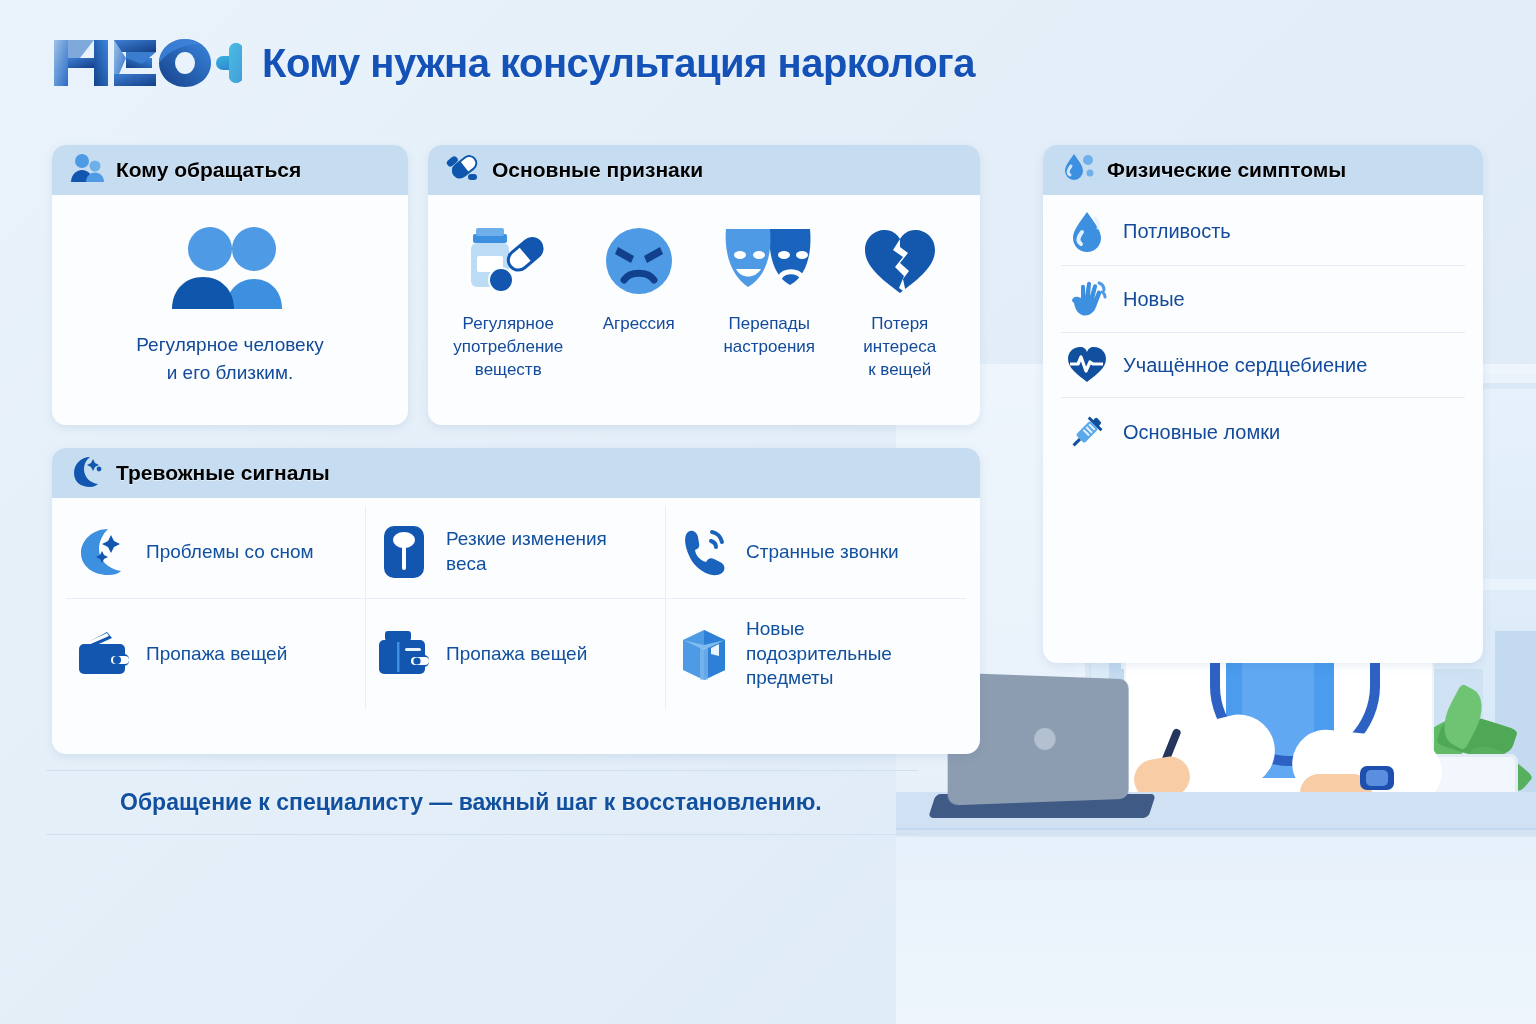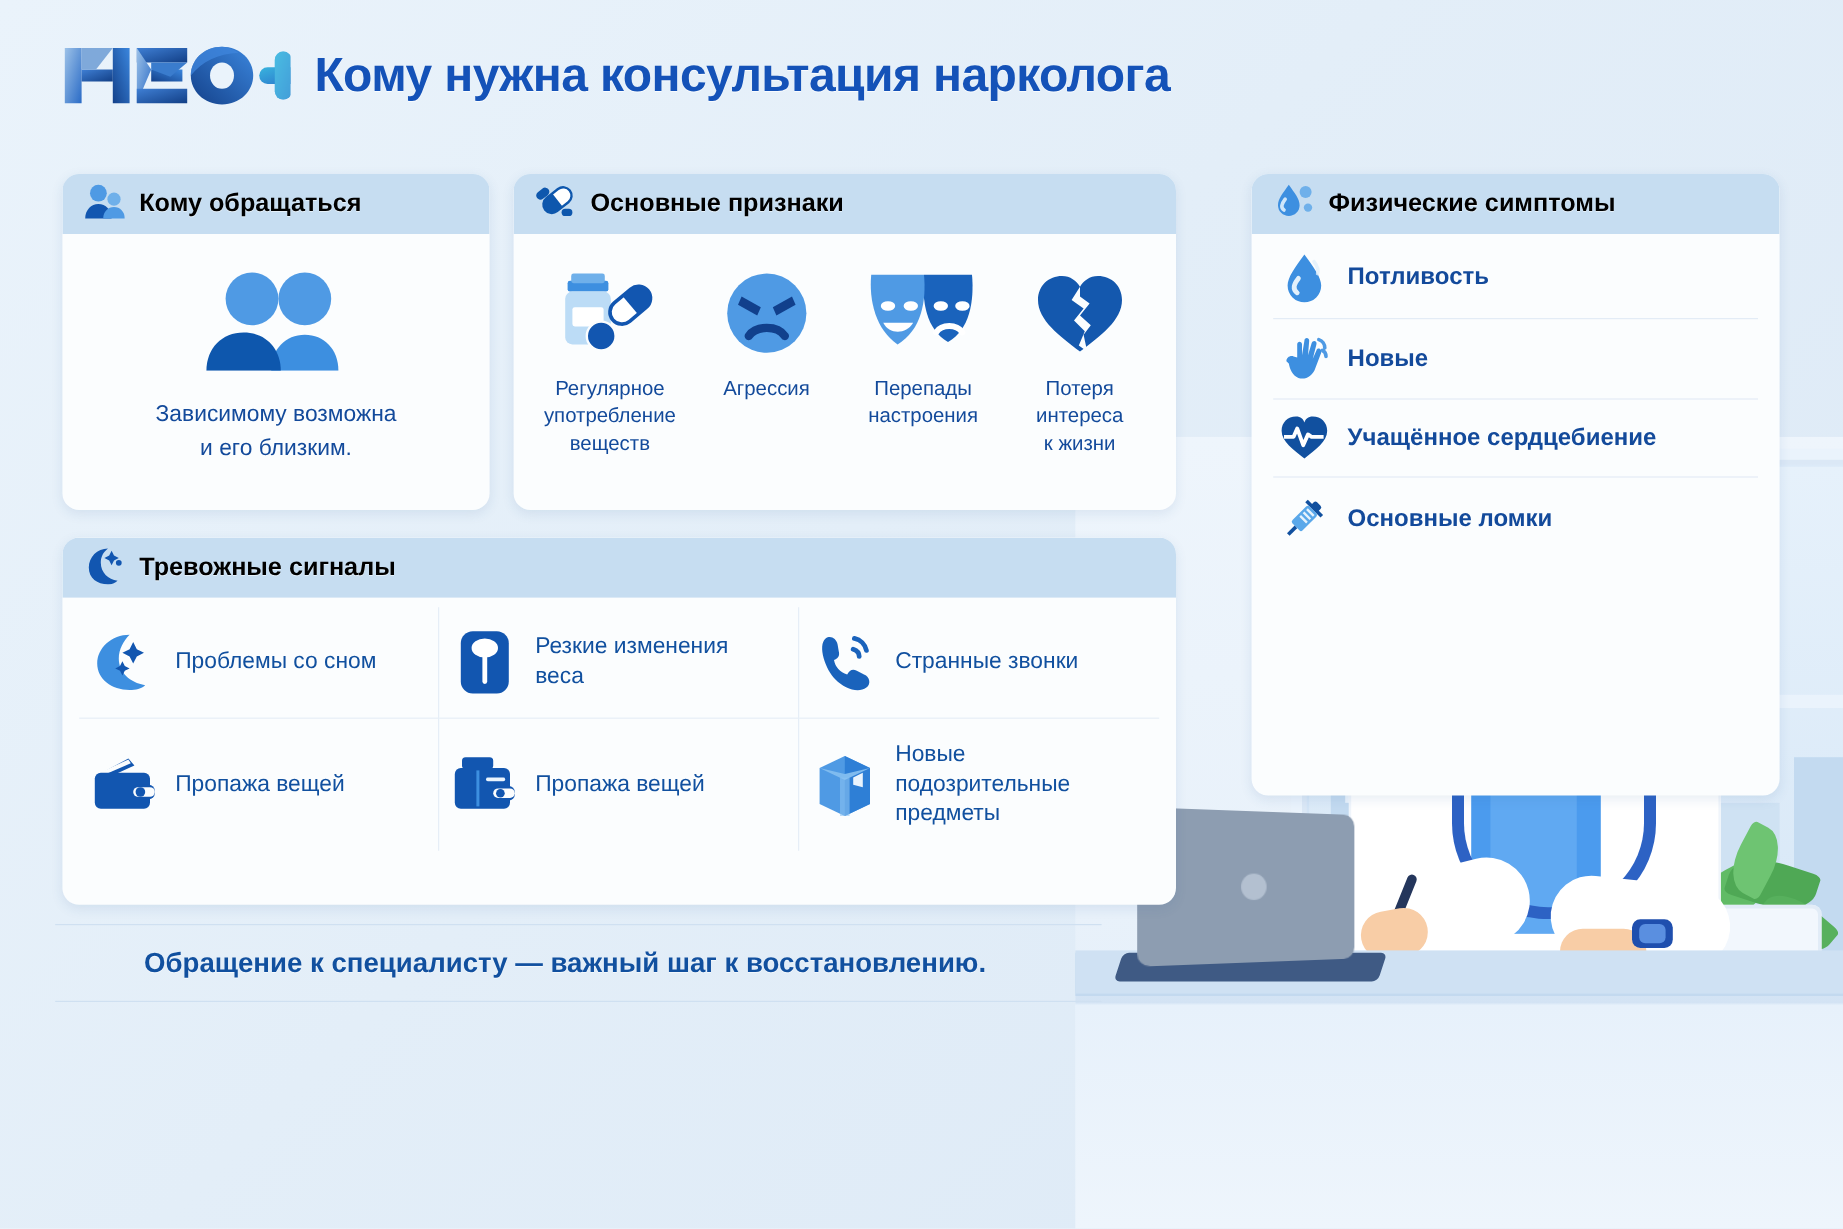--- a/index.html
+++ b/index.html
@@ -103,21 +103,21 @@
 
   .signs-grid{display:flex;justify-content:space-between;gap:6px;padding-top:8px;}
   .sign{flex:1;display:flex;flex-direction:column;align-items:center;}
   .sign .ic{height:84px;display:flex;align-items:center;justify-content:center;}
   .sign .lb{margin-top:10px;text-align:center;font-size:17px;line-height:1.35;color:#134a9b;}
 
   .plist{padding-top:2px;}
   .prow{display:flex;align-items:center;gap:14px;padding:13px 4px;border-bottom:1px solid #e3ecf6;}
   .prow:last-child{border-bottom:none;}
   .prow .ic{width:44px;display:flex;justify-content:center;flex:0 0 44px;}
-  .prow .lb{font-size:20px;line-height:1.3;color:#134a9b;font-weight:bold;}
+  .prow .lb{font-size:20px;line-height:1.3;color:#134a9b;}
 
   .alarm-grid{display:grid;grid-template-columns:1fr 1fr 1fr;}
   .acell{display:flex;align-items:center;gap:14px;padding:18px 10px;min-height:92px;box-sizing:border-box;}
   .acell.brow-b{border-bottom:1px solid #e6eef7;}
   .acell.brd-r{border-right:1px solid #e6eef7;}
   .acell .ic{flex:0 0 56px;display:flex;justify-content:center;}
   .acell .lb{font-size:19px;line-height:1.3;color:#11509f;}
 
   
   .tagline-wrap{position:absolute;left:46px;top:770px;width:872px;}
@@ -274,21 +274,21 @@
       <div class="who-wrap">
         <span>
           <svg width="128" height="84" viewBox="0 0 128 84">
               <circle cx="44" cy="24" r="22" fill="#4f9ae4"></circle>
               <circle cx="88" cy="24" r="22" fill="#4f9ae4"></circle>
               <path d="M60 84c0-18 12-30 28-30s28 12 28 30z" fill="#3d8fe0"></path>
               <path d="M6 84c0-19 13-32 31-32s31 13 31 32z" fill="#0e57ad"></path>
             </svg>
         </span>
         <div class="who-text">
-          <div>Зависимому возможна</div>
+          <div>Регулярное человеку</div>
           <div>и его близким.</div>
         </div>
       </div>
     </div>
   </div>
 
   <div class="card" id="card-signs">
     <div class="card-head">
       <span>
         <svg width="34" height="32" viewBox="0 0 34 32">
@@ -364,21 +364,21 @@
         <div class="sign">
           <div class="ic">
             <svg width="78" height="72" viewBox="0 0 78 72">
               <path d="M39 68C22 55 4 42 4 25 4 13 13 5 24 5c7 0 12 4 15 9 3-5 8-9 15-9 11 0 20 8 20 20 0 17-18 30-35 43z" fill="#1458ae"></path>
               <path d="M39 14l-7 11 10 7-8 10 9 9-5 12 7 5-3-14 6-8-9-8 8-10-8-6z" fill="#fbfdfe"></path>
             </svg>
           </div>
           <div class="lb">
             <div>Потеря</div>
             <div>интереса</div>
-            <div>к жизни</div>
+            <div>к вещей</div>
           </div>
         </div>
 
       </div>
     </div>
   </div>
 
   <div class="card" id="card-physical">
     <div class="card-head">
       <span>

